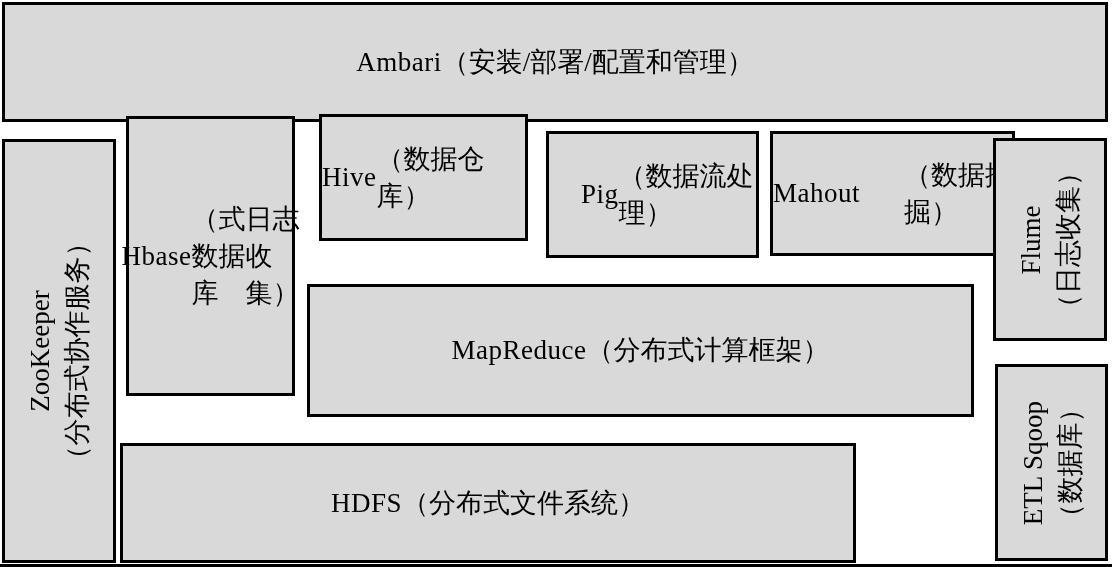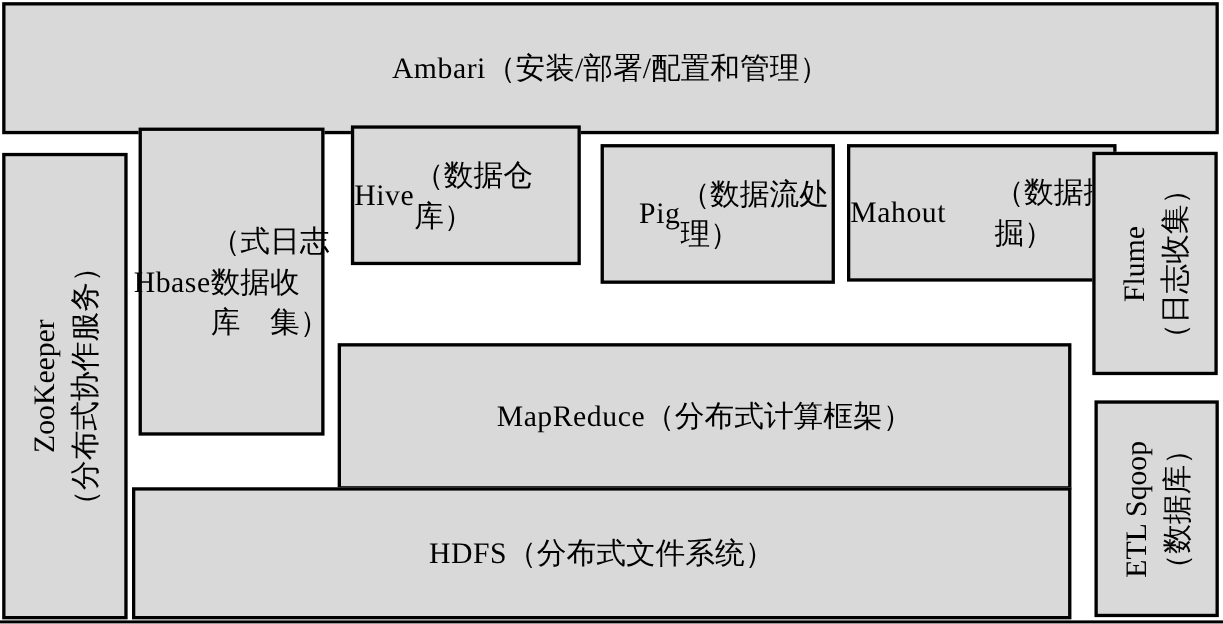--- a/index.html
+++ b/index.html
@@ -38,22 +38,22 @@
     font-size: 27px;
     line-height: 37px;
   }
   
   .ambari    { left: 2px;   top: 2px;   width: 1106px; height: 120px; }
   .zookeeper { left: 2px;   top: 139px; width: 114px;  height: 424px; }
   .hbase     { left: 126px; top: 116px; width: 169px;  height: 280px; }
   .hive      { left: 319px; top: 114px; width: 209px;  height: 127px; }
   .pig       { left: 546px; top: 131px; width: 213px;  height: 127px; padding-left: 32px; }
   .mahout    { left: 770px; top: 131px; width: 245px;  height: 125px; gap: 44px; }
-  .mapreduce { left: 307px; top: 284px; width: 667px;  height: 133px; margin-top: 28px; }
-  .hdfs      { left: 120px; top: 443px; width: 854px;  height: 120px; }
+  .mapreduce { left: 307px; top: 284px; width: 667px;  height: 133px; }
+  .hdfs      { left: 120px; top: 443px; width: 736px;  height: 120px; }
   .flume     { left: 993px; top: 138px; width: 114px;  height: 203px; }
   .sqoop     { left: 995px; top: 364px; width: 113px;  height: 197px; }
   .bottom-rule {
     position: absolute;
     left: 0; top: 564px;
     width: 1112px; height: 3px;
     background: var(--box-stroke, #000);
   }
 </style>
 </head>

